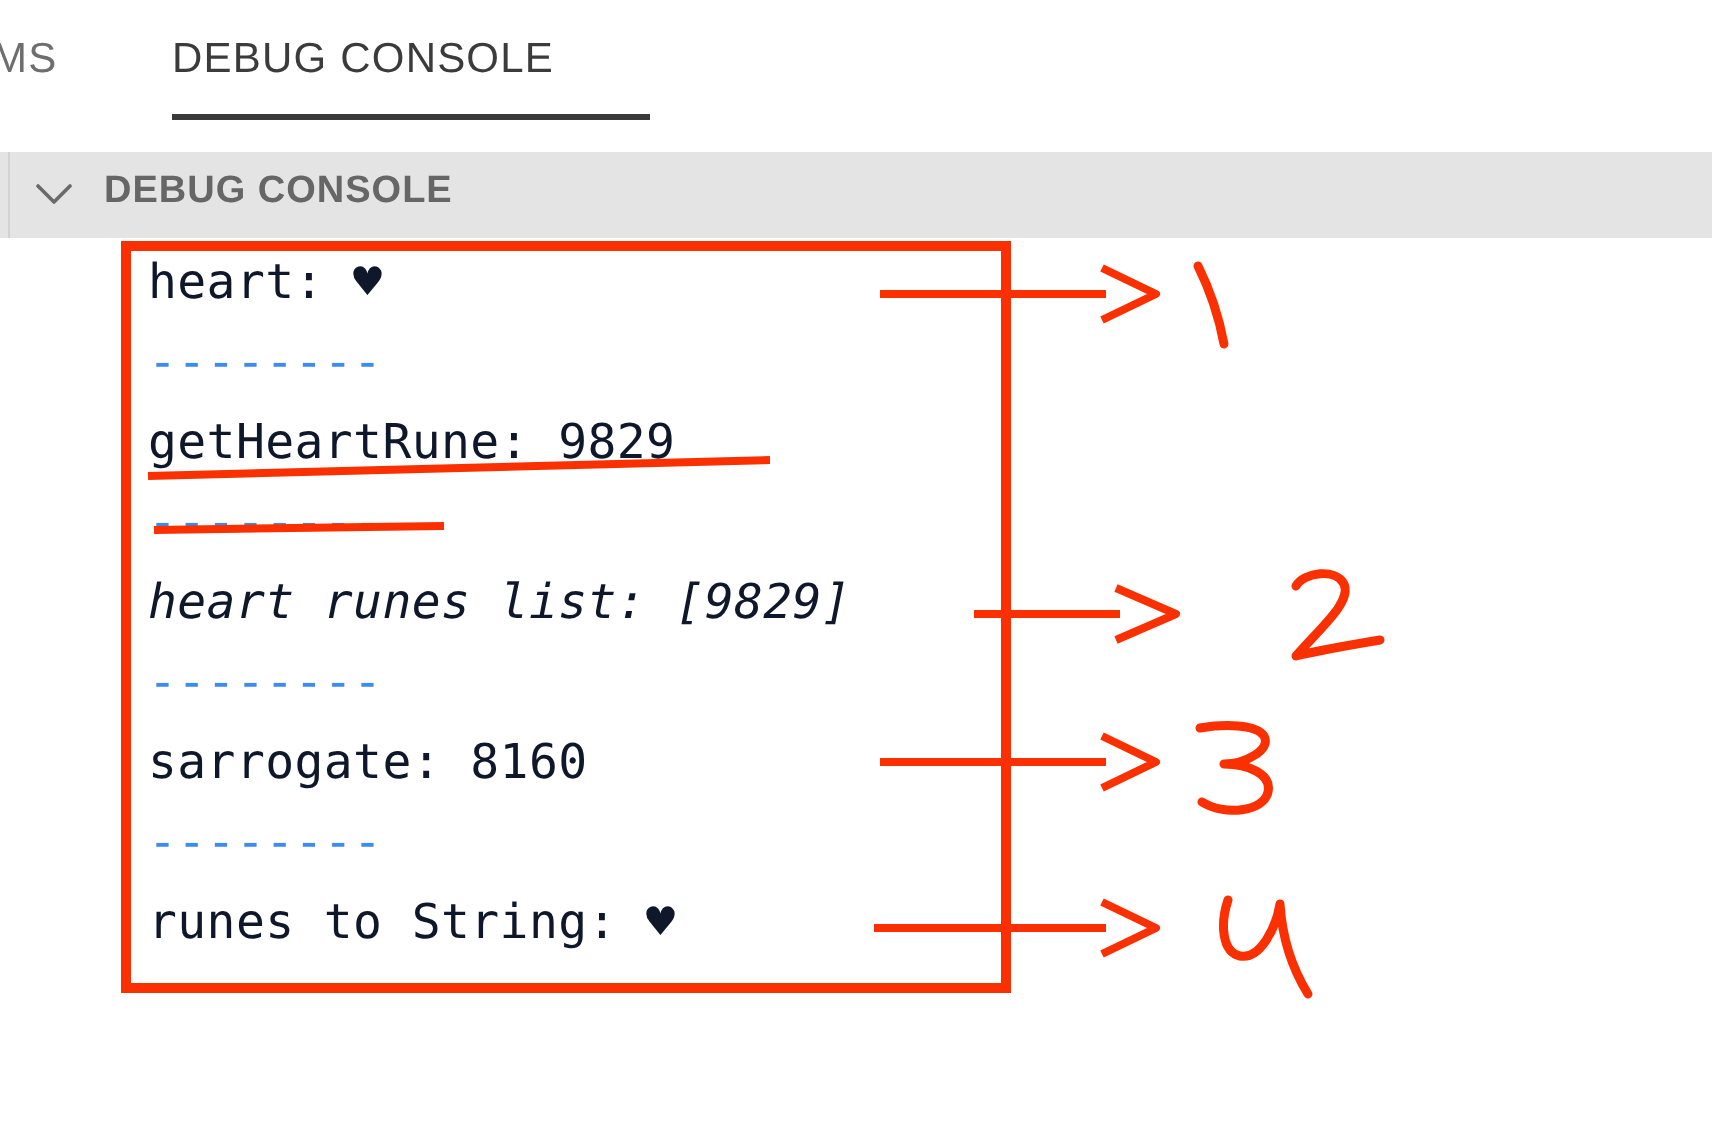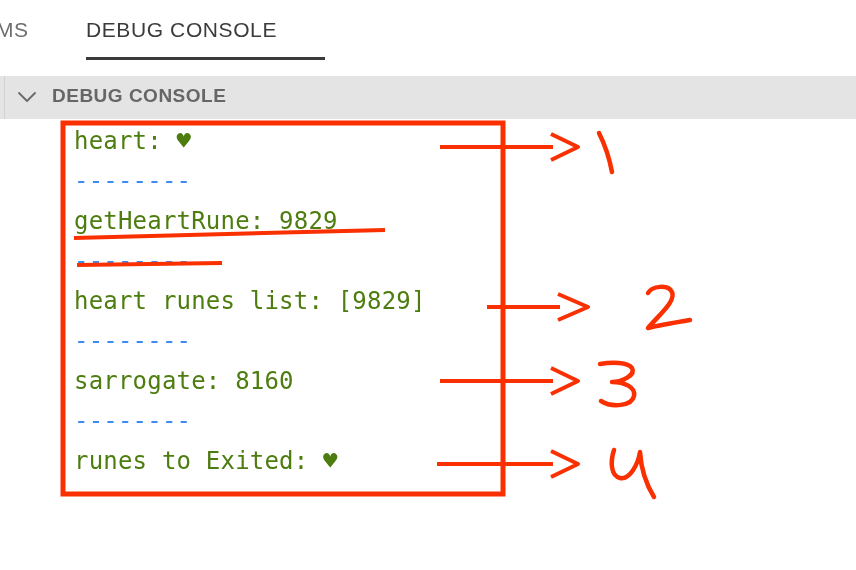--- a/index.html
+++ b/index.html
@@ -85,21 +85,21 @@
     left: 0; top: 119px;
     width: 856px; height: 451px;
     background: #ffffff;
   }
   .cline {
     position: absolute;
     left: 74px;
     font-family: "DejaVu Sans Mono", monospace;
     font-size: 24px;
     line-height: 28px;
-    color: #4d7c0f;
+    color: #0f172a;
     white-space: pre;
     letter-spacing: 0.2px;
   }
   .cline.sep { color: #3d8bf2; }
 
   
   .annot {
     position: absolute;
     left: 0; top: 0;
     width: 856px; height: 570px;
@@ -123,25 +123,25 @@
     </svg>
   </span>
   <div class="section-title">DEBUG CONSOLE</div>
 </div>
 
 <div class="console">
   <div class="cline" style="top: 8px;">heart: ♥</div>
   <div class="cline sep" style="top: 48px;">--------</div>
   <div class="cline" style="top: 88px;">getHeartRune: 9829</div>
   <div class="cline sep" style="top: 128px;">--------</div>
-  <div class="cline" style="top: 168px;">heart runes list: [9829]</div>
+  <div class="cline" style="top: 168px; font-style: italic;">heart runes list: [9829]</div>
   <div class="cline sep" style="top: 208px;">--------</div>
   <div class="cline" style="top: 248px;">sarrogate: 8160</div>
   <div class="cline sep" style="top: 288px;">--------</div>
-  <div class="cline" style="top: 328px;">runes to Exited: ♥</div>
+  <div class="cline" style="top: 328px;">runes to String: ♥</div>
 </div>
 
 <div class="annot">
   <svg width="856" height="570" viewBox="0 0 856 570" xmlns="http://www.w3.org/2000/svg">
 
     <g>
       <rect x="63" y="123" width="440" height="371" fill="none" stroke="#fa3000" stroke-width="5"></rect>
     </g>
 
     <g>

